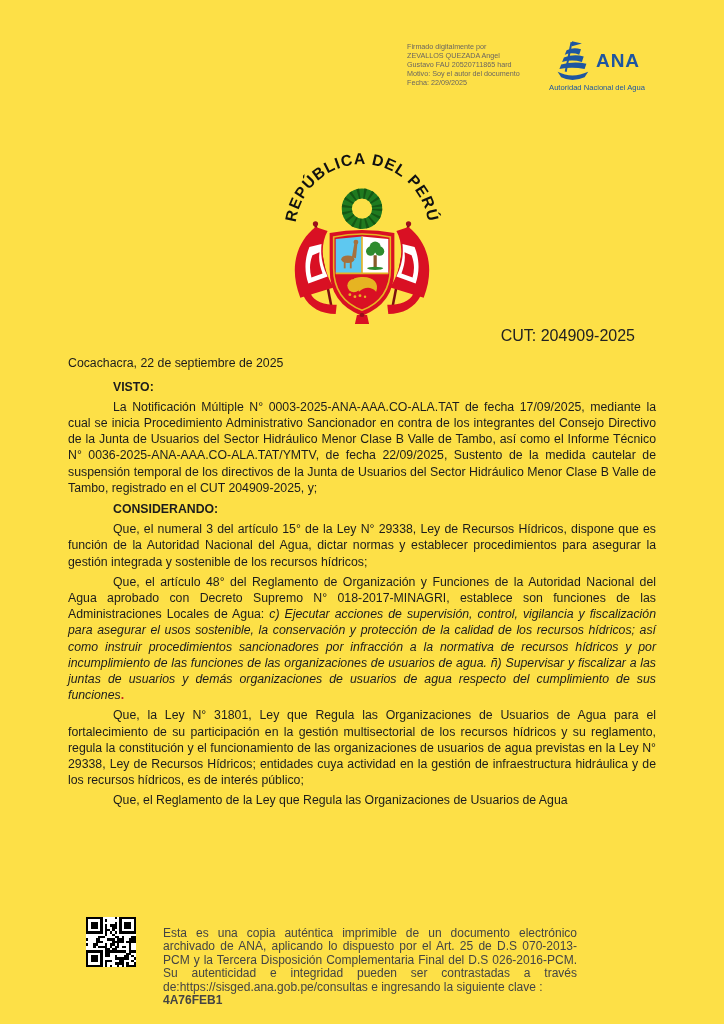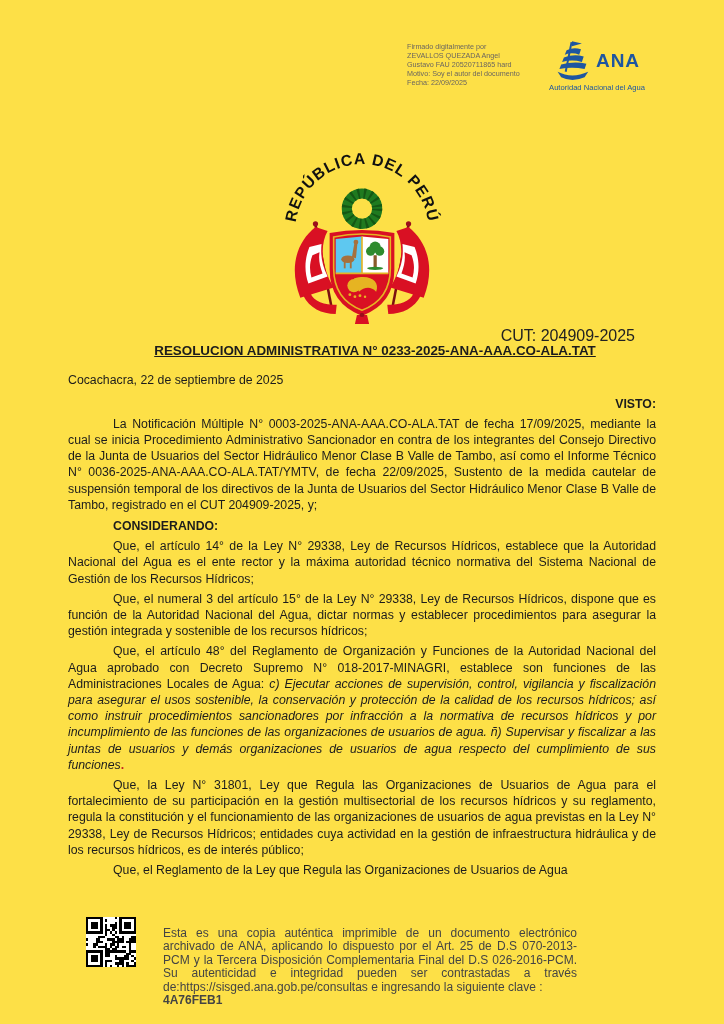--- a/index.html
+++ b/index.html
@@ -43,21 +43,21 @@
     position:absolute; left:68px; top:330px; width:588px;
     font-size:12.3px; line-height:16.2px;
   }
   .cut{font-size:16px; line-height:12px; text-align:right; padding-right:21px; color:#222;}
   .title{
     text-align:center; font-weight:bold; font-size:13.4px; line-height:17px;
     text-decoration:underline; position:relative; left:13px; white-space:nowrap;
   }
   .date{margin-top:13px; line-height:16.5px; padding-right:16px;}
   .label{font-weight:bold; text-indent:45px;}
-  .lbl-visto{margin-top:7px;text-align:right;}
+  .lbl-visto{margin-top:7px;}
   .lbl-cons{margin-top:5px;}
   .para{
     margin:4px 0 0 0; text-align:justify; text-indent:45px;
   }
   .para em{font-style:italic;}
   .red-dot{color:var(--final-period-red); font-weight:bold;}
   
   .footer{position:absolute; left:86px; top:916px; width:552px; background:#fff;}
   .qr{position:absolute; left:0; top:1px; width:50px; height:50px;}
   .notice-wrap{
@@ -146,28 +146,26 @@
         <circle class="gold-f" cx="80" cy="144" r="1.4"></circle>
         <circle class="gold-f" cx="85" cy="145" r="1.2"></circle>
       </g>
       <path class="red-f" d="M77,163 L87,163 L89,172 L75,172 Z"></path>
       <circle class="red-dk" cx="82" cy="163" r="2.2"></circle>
     </svg>
   </div>
 
   <div class="content">
     <div class="cut">CUT: 204909-2025</div>
-    <div class="title">RESOLUCION ADMINISTRATIVA N° 0233-2025-ANA-AAA.CO-ALA.TAT</div>
     <div class="date">Cocachacra, 22 de septiembre de 2025</div>
 
     <div class="label lbl-visto">VISTO:</div>
     <p class="para">La Notificación Múltiple N° 0003-2025-ANA-AAA.CO-ALA.TAT de fecha 17/09/2025, mediante la cual se inicia Procedimiento Administrativo Sancionador en contra de los integrantes del Consejo Directivo de la Junta de Usuarios del Sector Hidráulico Menor Clase B Valle de Tambo, así como el Informe Técnico N° 0036-2025-ANA-AAA.CO-ALA.TAT/YMTV, de fecha 22/09/2025, Sustento de la medida cautelar de suspensión temporal de los directivos de la Junta de Usuarios del Sector Hidráulico Menor Clase B Valle de Tambo, registrado en el CUT 204909-2025, y;</p>
 
     <div class="label lbl-cons">CONSIDERANDO:</div>
-    <p class="para">Que, el artículo 14° de la Ley N° 29338, Ley de Recursos Hídricos, establece que la Autoridad Nacional del Agua es el ente rector y la máxima autoridad técnico normativa del Sistema Nacional de Gestión de los Recursos Hídricos;</p>
     <p class="para">Que, el numeral 3 del artículo 15° de la Ley N° 29338, Ley de Recursos Hídricos, dispone que es función de la Autoridad Nacional del Agua, dictar normas y establecer procedimientos para asegurar la gestión integrada y sostenible de los recursos hídricos;</p>
     <p class="para"><span>Que, el artículo 48° del Reglamento de Organización y Funciones de la Autoridad Nacional del Agua aprobado con Decreto Supremo N° 018-2017-MINAGRI, establece son funciones de las Administraciones Locales de Agua: </span><em>c) Ejecutar acciones de supervisión, control, vigilancia y fiscalización para asegurar el usos sostenible, la conservación y protección de la calidad de los recursos hídricos; así como instruir procedimientos sancionadores por infracción a la normativa de recursos hídricos y por incumplimiento de las funciones de las organizaciones de usuarios de agua. ñ) Supervisar y fiscalizar a las juntas de usuarios y demás organizaciones de usuarios de agua respecto del cumplimiento de sus funciones</em><span class="red-dot">.</span></p>
     <p class="para">Que, la Ley N° 31801, Ley que Regula las Organizaciones de Usuarios de Agua para el fortalecimiento de su participación en la gestión multisectorial de los recursos hídricos y su reglamento, regula la constitución y el funcionamiento de las organizaciones de usuarios de agua previstas en la Ley N° 29338, Ley de Recursos Hídricos; entidades cuya actividad en la gestión de infraestructura hidráulica y de los recursos hídricos, es de interés público;</p>
     <p class="para">Que, el Reglamento de la Ley que Regula las Organizaciones de Usuarios de Agua</p>
   </div>
 
   <div class="footer">
     <svg class="qr" viewBox="0 0 21 21" shape-rendering="crispEdges">
         <rect x="0" y="0" width="21" height="21" fill="#fff"></rect>
         <rect x="12" y="0" width="1" height="1" fill="#000"></rect>

